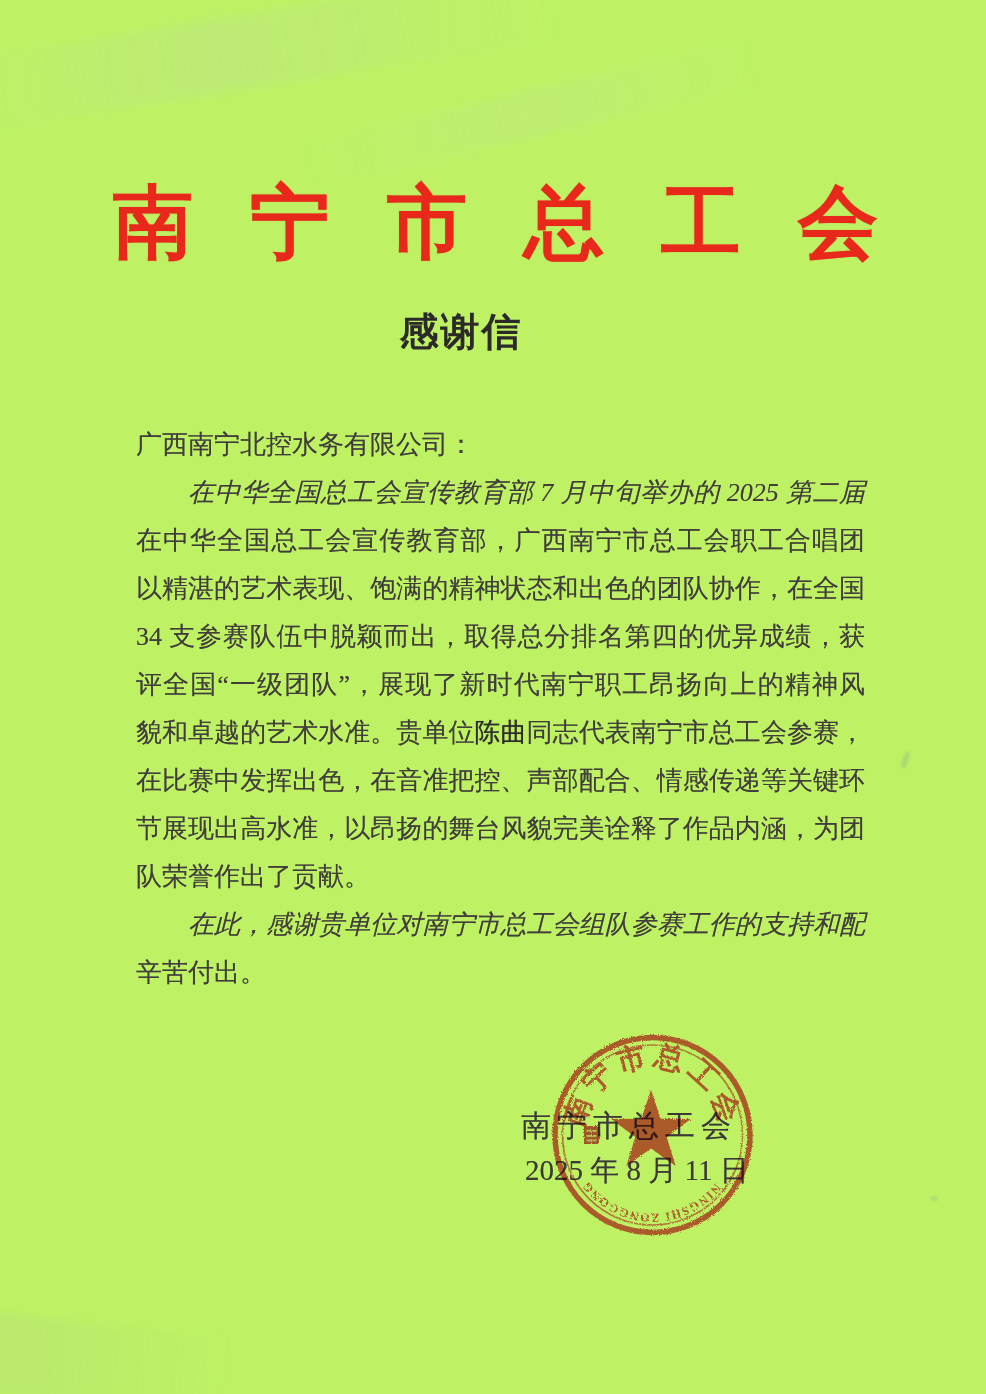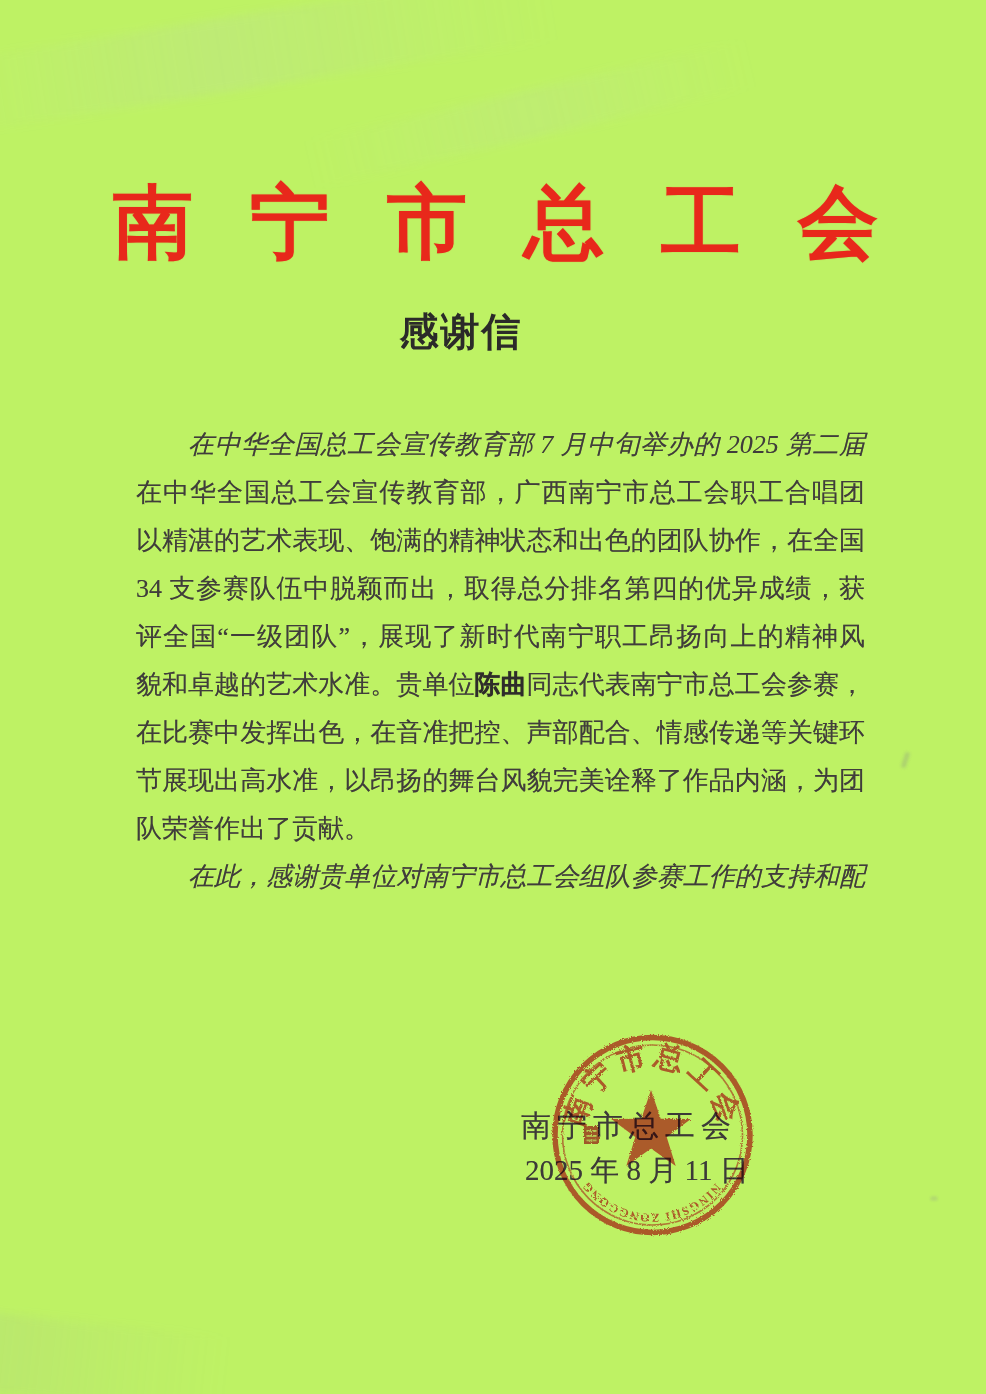--- a/index.html
+++ b/index.html
@@ -47,21 +47,21 @@
   .body-block{
     position:absolute;left:136px;top:421px;width:729px;
     font-size:26px;color:#403d3b;
   }
   .line{
     height:48px;line-height:48px;white-space:nowrap;
     text-shadow:0 0 .4px rgba(64,61,59,.5);
   }
   .line.j{text-align:justify;text-align-last:justify;white-space:normal;}
   .line.i{text-indent:52px;font-style:italic;}
-  .line .b{font-weight:bold;color:#2e2c2a;text-shadow:0 0 .7px rgba(46,44,42,.8);}
+  .line .b{font-weight:normal;color:#2e2c2a;text-shadow:0 0 .7px rgba(46,44,42,.8);}
 
   
   .sign-org{
     position:absolute;left:521px;top:1106px;
     font-size:30px;letter-spacing:6px;white-space:nowrap;
     color:#3c3a38;text-shadow:0 0 .4px rgba(60,58,56,.5);
   }
   .sign-date{
     position:absolute;left:525px;top:1151px;
     font-size:29px;white-space:nowrap;
@@ -84,30 +84,32 @@
   <div class="streak streak-2"></div>
   <div class="streak streak-3"></div>
   <div class="speck-1"></div>
   <div class="speck-2"></div>
 
   <div class="letterhead">南宁市总工会</div>
 
   <div class="doc-title">感谢信</div>
 
   <div class="body-block">
+      <div class="line">广西南宁北控水务有限公司：</div>
       <div class="line j i">在中华全国总工会宣传教育部 7 月中旬举办的 2025 第二届</div>
       <div class="line j">在中华全国总工会宣传教育部，广西南宁市总工会职工合唱团</div>
       <div class="line j">以精湛的艺术表现、饱满的精神状态和出色的团队协作，在全国</div>
       <div class="line j">34 支参赛队伍中脱颖而出，取得总分排名第四的优异成绩，获</div>
       <div class="line j">评全国“一级团队”，展现了新时代南宁职工昂扬向上的精神风</div>
       <div class="line j"><span>貌和卓越的艺术水准。贵单位</span><span class="b">陈曲</span><span>同志代表南宁市总工会参赛，</span></div>
       <div class="line j">在比赛中发挥出色，在音准把控、声部配合、情感传递等关键环</div>
       <div class="line j">节展现出高水准，以昂扬的舞台风貌完美诠释了作品内涵，为团</div>
       <div class="line">队荣誉作出了贡献。</div>
       <div class="line j i">在此，感谢贵单位对南宁市总工会组队参赛工作的支持和配</div>
+      <div class="line">辛苦付出。</div>
     </div>
 
   <div>
     <div class="sign-org">南宁市总工会</div>
     <div class="sign-date">2025 年 8 月 11 日</div>
   </div>
 
   <svg class="seal" viewBox="0 0 211 207" xmlns="http://www.w3.org/2000/svg">
     <defs>
       <filter id="grain" x="-10%" y="-10%" width="120%" height="120%">

